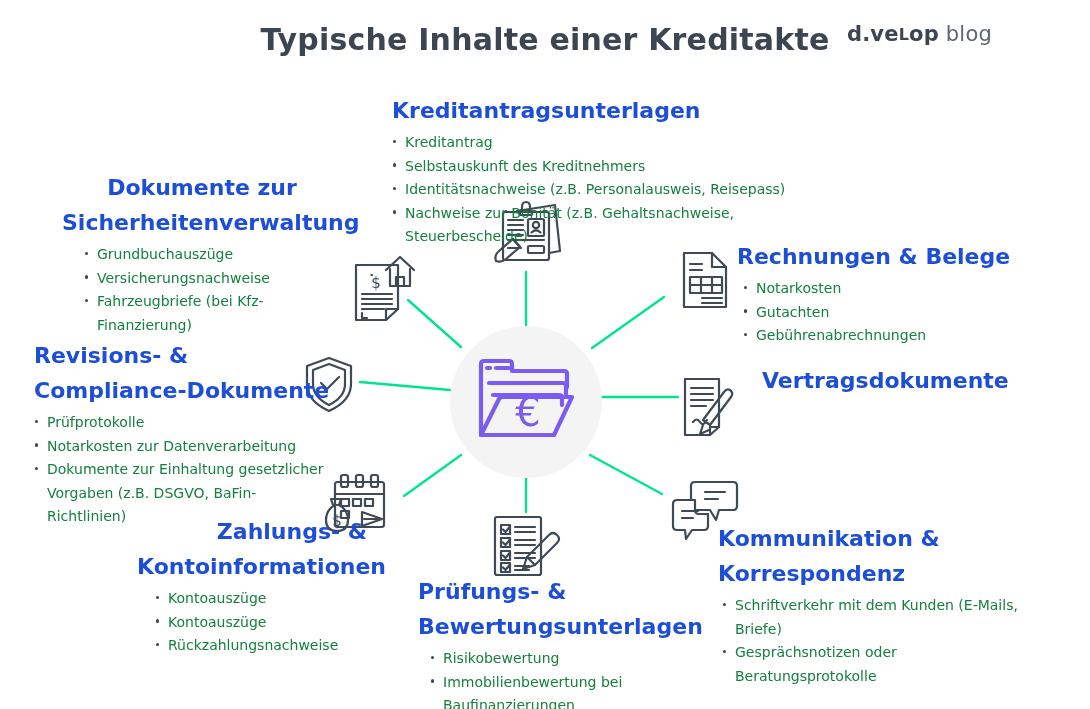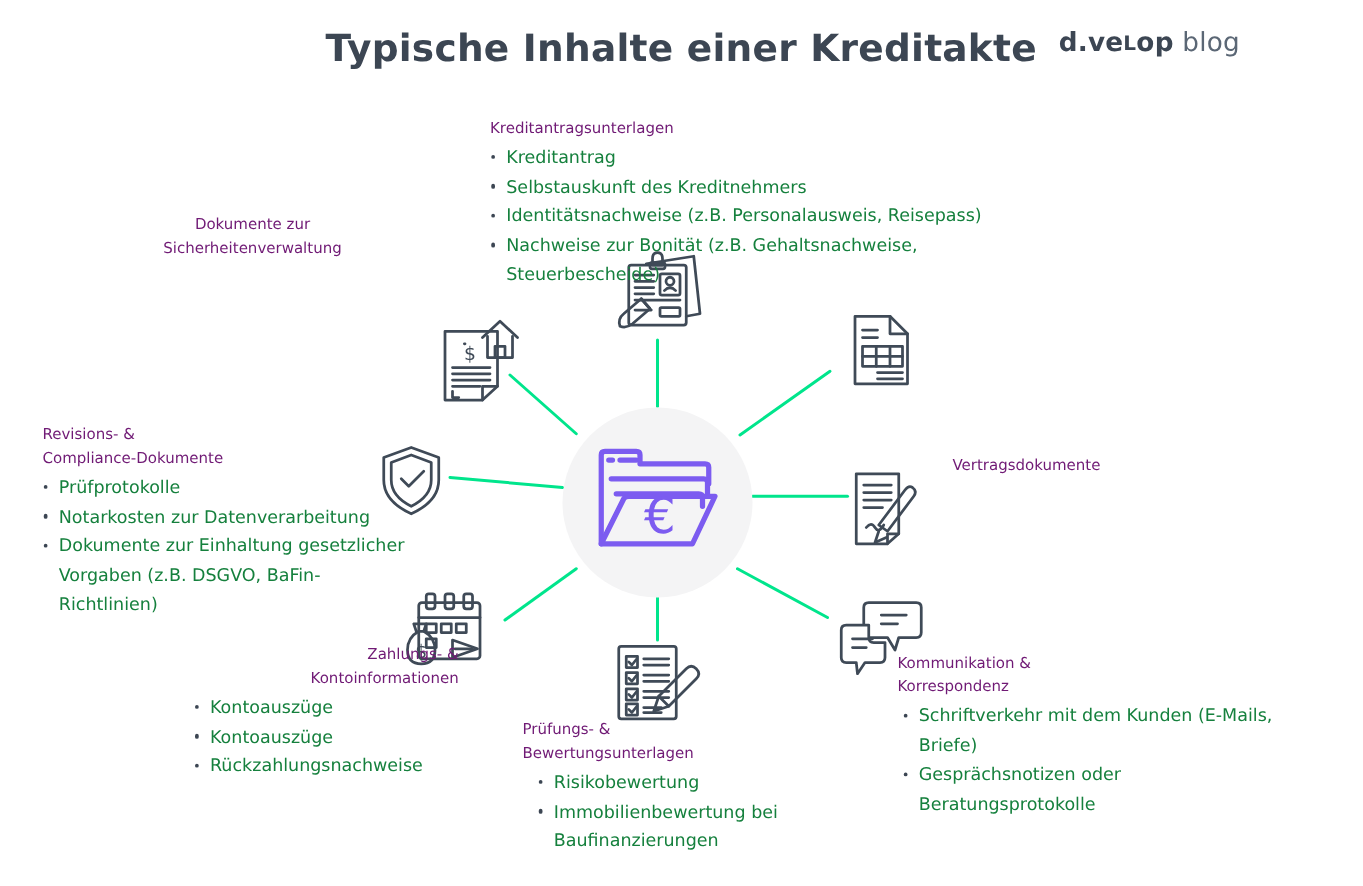--- a/index.html
+++ b/index.html
@@ -55,23 +55,23 @@
   }
   #hub-icon {
     position: absolute;
     left: 471px; top: 347px;
     width: 110px; height: 110px;
   }
 
   
   .block { position: absolute; }
   .block h2 {
-    color: #701a75;
-    font-weight: normal;
-    font-size: 12px;
+    color: #1d4ed8;
+    font-weight: bold;
+    font-size: 22px;
     line-height: 1.6;
     margin-bottom: 3px;
     white-space: pre-line;
   }
   .block ul { list-style: none; }
   .block li {
     position: relative;
     color: #15803d;
     font-size: 14px;
     line-height: 1.68;
@@ -254,20 +254,25 @@
       <li>Kreditantrag</li>
       <li>Selbstauskunft des Kreditnehmers</li>
       <li>Identitätsnachweise (z.B. Personalausweis, Reisepass)</li>
       <li>Nachweise zur Bonität (z.B. Gehaltsnachweise, Steuerbescheide)</li>
     </ul>
   </div>
 
   <div class="block" id="blk-sicherheiten">
     <h2>Dokumente zur
 Sicherheitenverwaltung</h2>
+    <ul style="margin-left:22px;">
+      <li>Grundbuchauszüge</li>
+      <li>Versicherungsnachweise</li>
+      <li>Fahrzeugbriefe (bei Kfz-Finanzierung)</li>
+    </ul>
   </div>
 
   <div class="block" id="blk-revision">
     <h2>Revisions- &amp;
 Compliance-Dokumente</h2>
     <ul>
       <li>Prüfprotokolle</li>
       <li>Notarkosten zur Datenverarbeitung</li>
       <li>Dokumente zur Einhaltung gesetzlicher</li>
       <li class="cont">Vorgaben (z.B. DSGVO, BaFin-Richtlinien)</li>
@@ -286,20 +291,28 @@
 
   <div class="block" id="blk-pruefung">
     <h2>Prüfungs- &amp;
 Bewertungsunterlagen</h2>
     <ul style="margin-left:12px;">
       <li>Risikobewertung</li>
       <li>Immobilienbewertung bei Baufinanzierungen</li>
     </ul>
   </div>
 
+  <div class="block" id="blk-rechnungen">
+    <h2>Rechnungen &amp; Belege</h2>
+    <ul style="margin-left:6px;">
+      <li>Notarkosten</li>
+      <li>Gutachten</li>
+      <li>Gebührenabrechnungen</li>
+    </ul>
+  </div>
 
   <div class="block" id="blk-vertrag">
     <h2>Vertragsdokumente</h2>
   </div>
 
   <div class="block" id="blk-kommunikation">
     <h2>Kommunikation &amp;
 Korrespondenz</h2>
     <ul style="margin-left:4px;">
       <li>Schriftverkehr mit dem Kunden (E-Mails, Briefe)</li>

